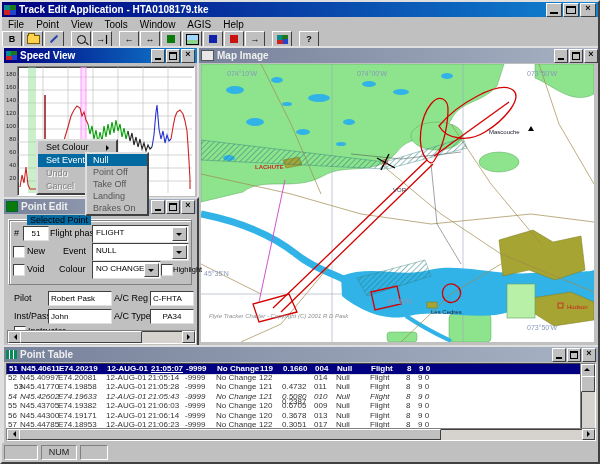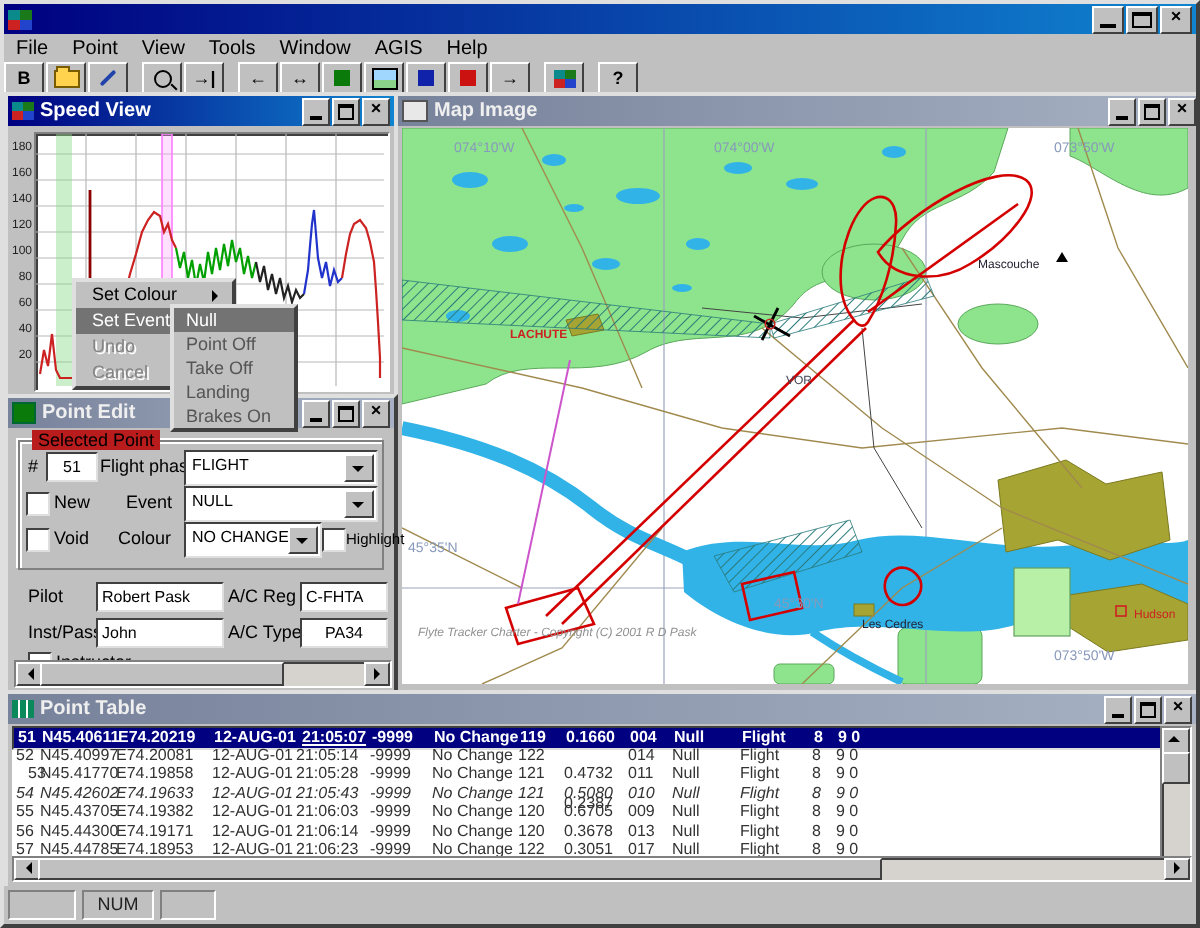--- a/index.html
+++ b/index.html
@@ -41,45 +41,46 @@
   .pen{width:10px;height:2px;background:#2244aa;transform:rotate(-45deg);border-radius:1px}
   .pic{width:11px;height:9px;border:1px solid #000;background:linear-gradient(180deg,#9fd7ff 55%,#8bd28b 45%)}
   .chartico{width:11px;height:9px;background:conic-gradient(#1a7a1a 0 25%,#2244cc 0 50%,#cc2222 0 75%,#0a8a8a 0)}
   .mdi{position:absolute;left:2px;top:46px;right:2px;bottom:20px;background:#808080}
   
   #speed-view{left:0;top:0;width:193px;height:151px}
   .ylab{position:absolute;width:11px;text-align:right;font-size:6px;color:#222}
   
   .popup{position:absolute;background:#c0c0c0;border:2px solid;border-color:#dfdfdf #404040 #404040 #dfdfdf;z-index:60}
   .mi{position:relative;height:13px;line-height:13px;font-size:9px;padding:0 16px 0 8px;white-space:nowrap}
-  .mi.selected{background:#737373;color:#fff}
+  .mi.selected{background:#0369a1;color:#fff}
   .mi.disabled{color:#848484;text-shadow:1px 1px 0 #fff}
   .mi .subarr{position:absolute;right:4px;top:3.5px;border:3px solid transparent;border-left-color:currentColor}
   
   .grp{position:absolute;border:1px solid #808080;box-shadow:1px 1px 0 #fff inset, -1px -1px 0 #fff}
-  .grp-title{position:absolute;top:-6px;left:6px;background:#b91c1c;padding:0 3px;font-size:9px}
+  .grp-title{position:absolute;top:-6px;left:17px;background:#0369a1;padding:0 3px;font-size:9px}
   .hscroll,.vscroll{position:absolute;background:#d6d3ce}
   .sbtn{position:absolute;background:#c0c0c0;border:1px solid;border-color:#fff #404040 #404040 #fff}
   .arr{position:absolute;border:3px solid transparent}
   .thumb{position:absolute;background:#c0c0c0;border:1px solid;border-color:#fff #404040 #404040 #fff}
   
   .trow{position:absolute;left:0;width:100%;height:9.5px;font-size:8px;color:#333}
   .trow span{position:absolute;top:0;line-height:9.5px;white-space:nowrap}
   .trow.sel{background:#000080;color:#fff;font-weight:bold}
   .statusbar{position:absolute;left:2px;right:2px;bottom:2px;height:17px;background:#c0c0c0;display:flex;align-items:center;gap:3px;padding:1px 2px}
   .spanel{height:13px;border:1px solid;border-color:#808080 #fff #fff #808080;font-size:9px;line-height:13px;padding:0 4px;color:#222}
   svg text{font-family:"Liberation Sans",sans-serif}
 </style>
 </head>
 <body>
 
 <div class="frame"></div>
 
 <div class="tbar active" style="top:2px">
   <span class="chartico" style="width:12px;height:10px"></span>
+  <span>Track Edit Application - HTA0108179.tke</span>
   <span class="wbtns">
     <span class="wbtn glyph-min"></span>
     <span class="wbtn glyph-max"></span>
     <span class="wbtn">×</span>
   </span>
 </div>
 
 <div class="menu-bar">
   <span class="menu-item">File</span>
   <span class="menu-item">Point</span>

